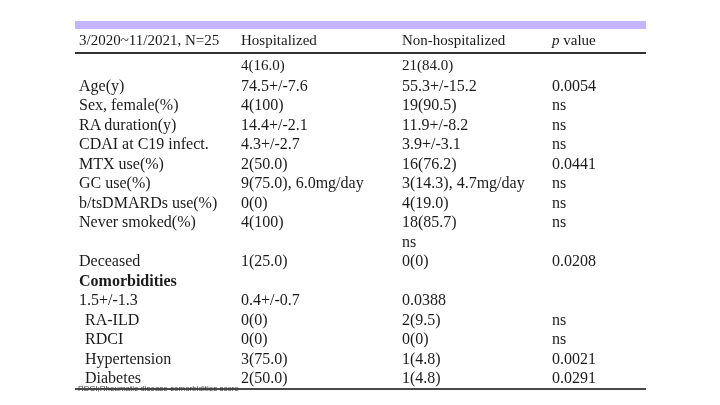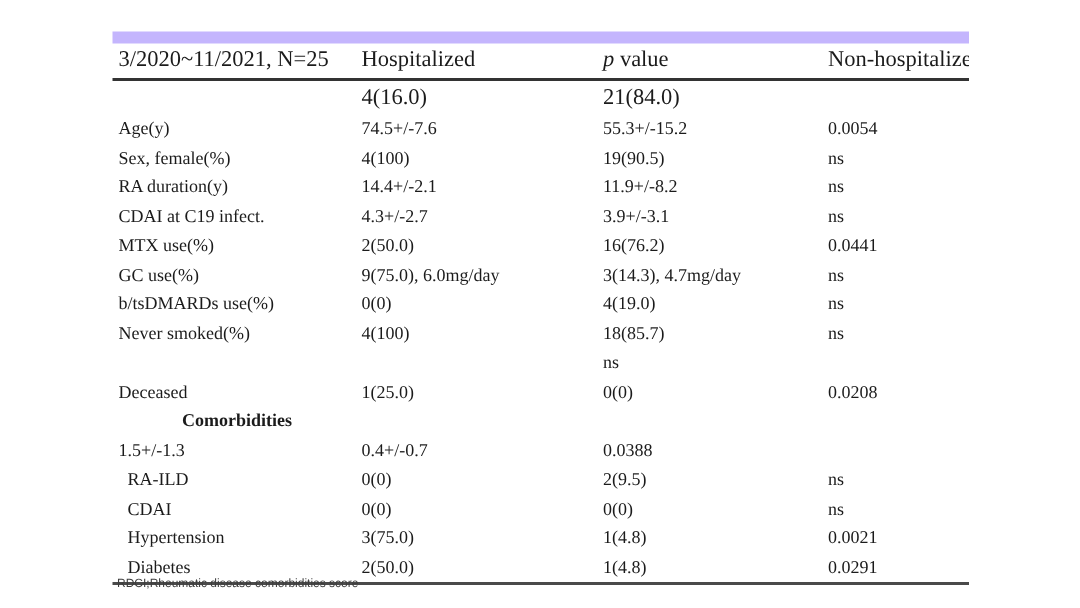--- a/index.html
+++ b/index.html
@@ -33,50 +33,50 @@
     height: 25px;
     font-size: 15px;
     border-bottom: 2px solid #333333;
   }
   .count-row {
     height: 22px;
     font-size: 15px;
   }
   .data-row {
     height: 19.5px;
-    font-size: 12px;
+    font-size: 16px;
   }
   .cell {
     padding-left: 4px;
     white-space: nowrap;
     overflow: hidden;
   }
   .data-row.indent .c1 { padding-left: 10px; }
-  .data-row.bold .c1 { font-weight: bold; text-align: center; }
+  .data-row.bold .c1 { font-weight: bold; }
   .c4 i { font-style: italic; }
   .footnote {
     position: absolute;
     left: 78px;
     top: 384px;
     font-family: "Liberation Sans", "DejaVu Sans", sans-serif;
     font-size: 8px;
     color: #3c3c3c;
   }
 </style>
 </head>
 <body>
 
 <div class="page">
   <div class="table">
 
     <div class="row header-row">
       <div class="cell c1">3/2020~11/2021, N=25</div>
       <div class="cell c2">Hospitalized</div>
+      <div class="cell c3">Non-hospitalized</div>
       <div class="cell c4"><i>p</i><span> value</span></div>
-      <div class="cell c3">Non-hospitalized</div>
     </div>
 
     <div class="row count-row">
       <div class="cell c1"></div>
       <div class="cell c2">4(16.0)</div>
       <div class="cell c3">21(84.0)</div>
       <div class="cell c4"></div>
     </div>
 
     <div id="rows">
@@ -150,21 +150,21 @@
           <div class="cell c3">0.4+/-0.7</div>
           <div class="cell c4">0.0388</div>
         </div>
         <div class="row data-row indent">
           <div class="cell c1">RA-ILD</div>
           <div class="cell c2">0(0)</div>
           <div class="cell c3">2(9.5)</div>
           <div class="cell c4">ns</div>
         </div>
         <div class="row data-row indent">
-          <div class="cell c1">CDAI</div>
+          <div class="cell c1">RDCI</div>
           <div class="cell c2">0(0)</div>
           <div class="cell c3">0(0)</div>
           <div class="cell c4">ns</div>
         </div>
         <div class="row data-row indent">
           <div class="cell c1">Hypertension</div>
           <div class="cell c2">3(75.0)</div>
           <div class="cell c3">1(4.8)</div>
           <div class="cell c4">0.0021</div>
         </div>

